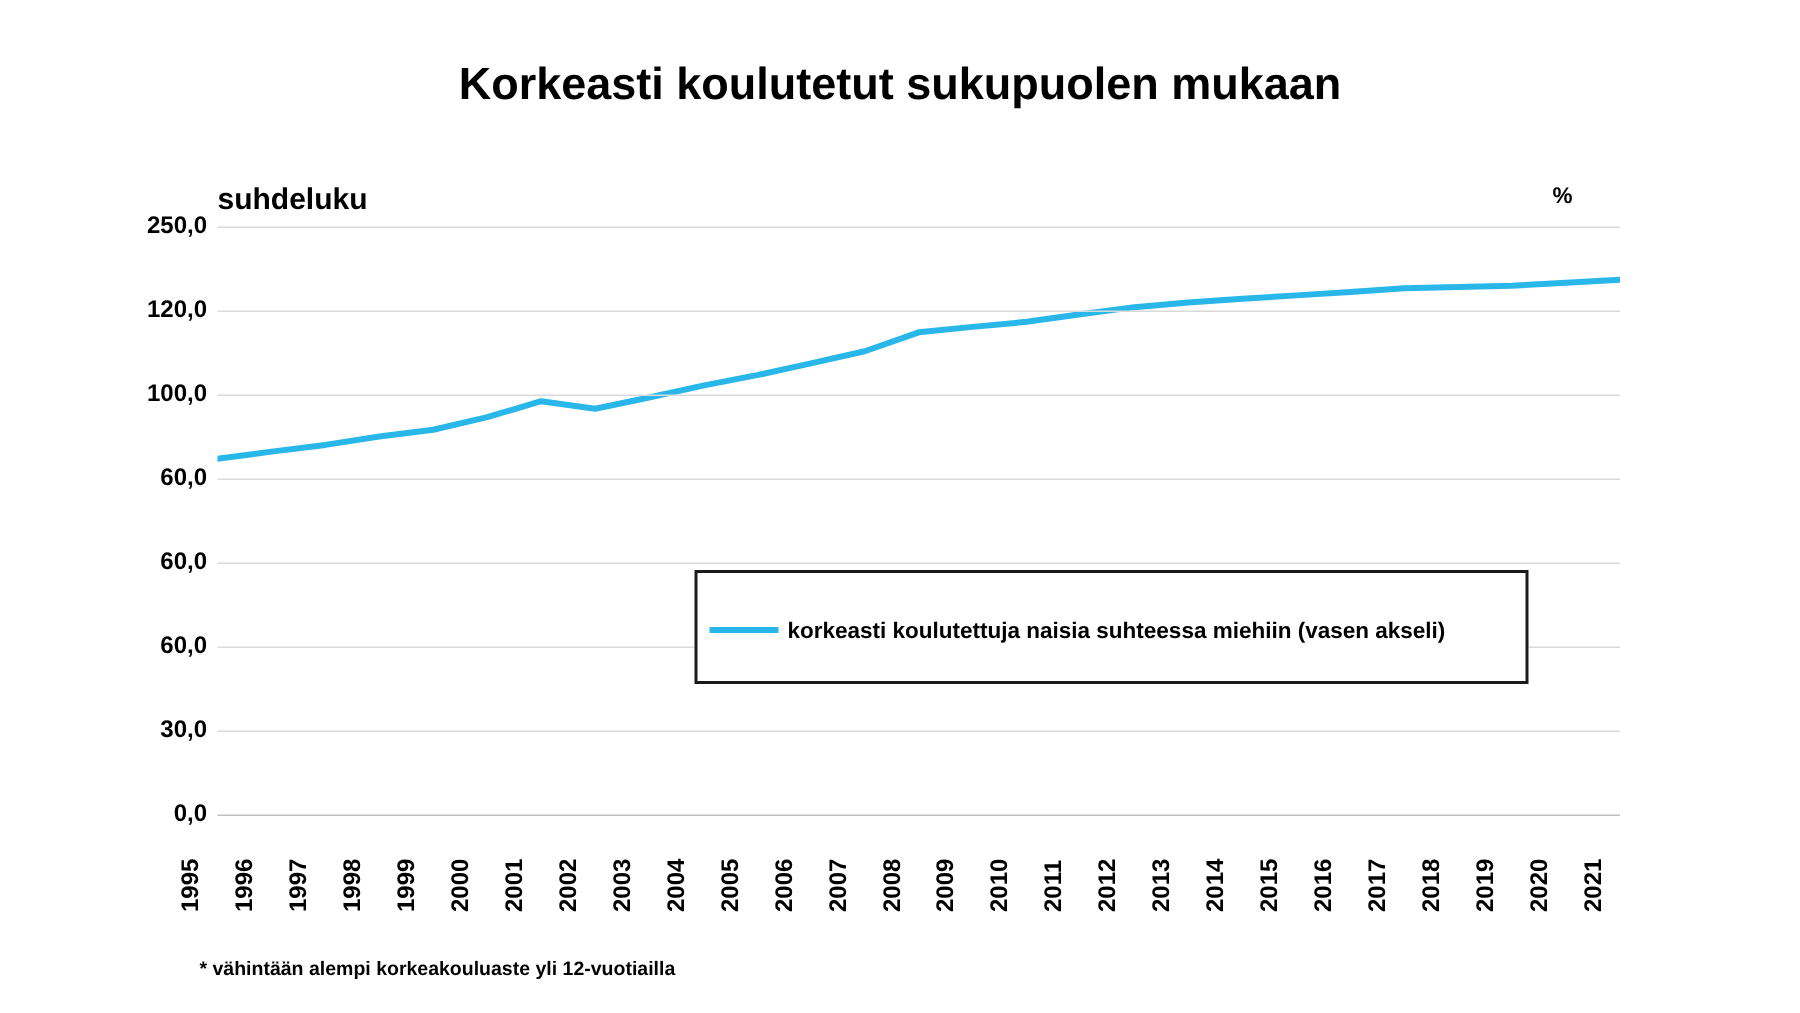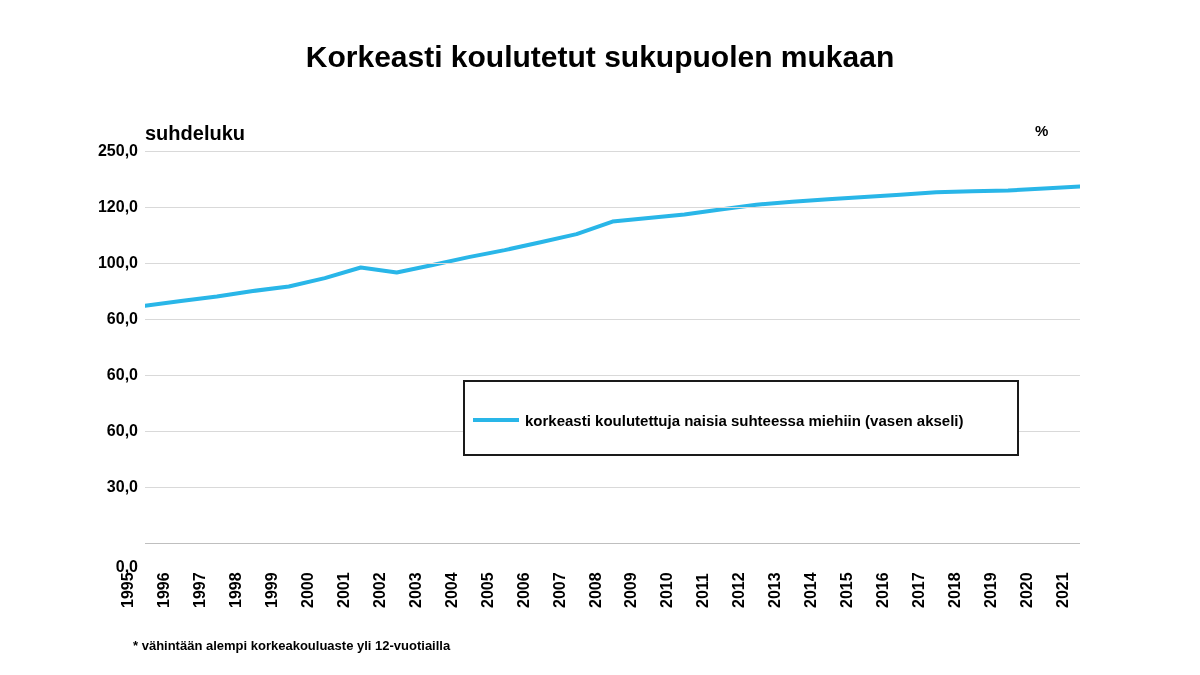--- a/index.html
+++ b/index.html
@@ -164,21 +164,21 @@
       <div class="gridline" style="top: 336px;"></div>
       <div class="gridline" style="top: 280px;"></div>
       <div class="gridline" style="top: 224px;"></div>
       <div class="gridline" style="top: 168px;"></div>
       <div class="gridline" style="top: 112px;"></div>
       <div class="gridline" style="top: 56px;"></div>
       <div class="gridline" style="top: 0px;"></div>
     </div>
 
   <div id="yticks">
-      <div class="ytick" style="top: 543px; margin-top: 24px;">0,0</div>
+      <div class="ytick" style="top: 543px;">0,0</div>
       <div class="ytick" style="top: 487px;">30,0</div>
       <div class="ytick" style="top: 431px;">60,0</div>
       <div class="ytick" style="top: 375px;">60,0</div>
       <div class="ytick" style="top: 319px;">60,0</div>
       <div class="ytick" style="top: 263px;">100,0</div>
       <div class="ytick" style="top: 207px;">120,0</div>
       <div class="ytick" style="top: 151px;">250,0</div>
     </div>
   <div class="xticks" id="xticks">
       <div class="xtick" style="left: -8px;">1995</div>

